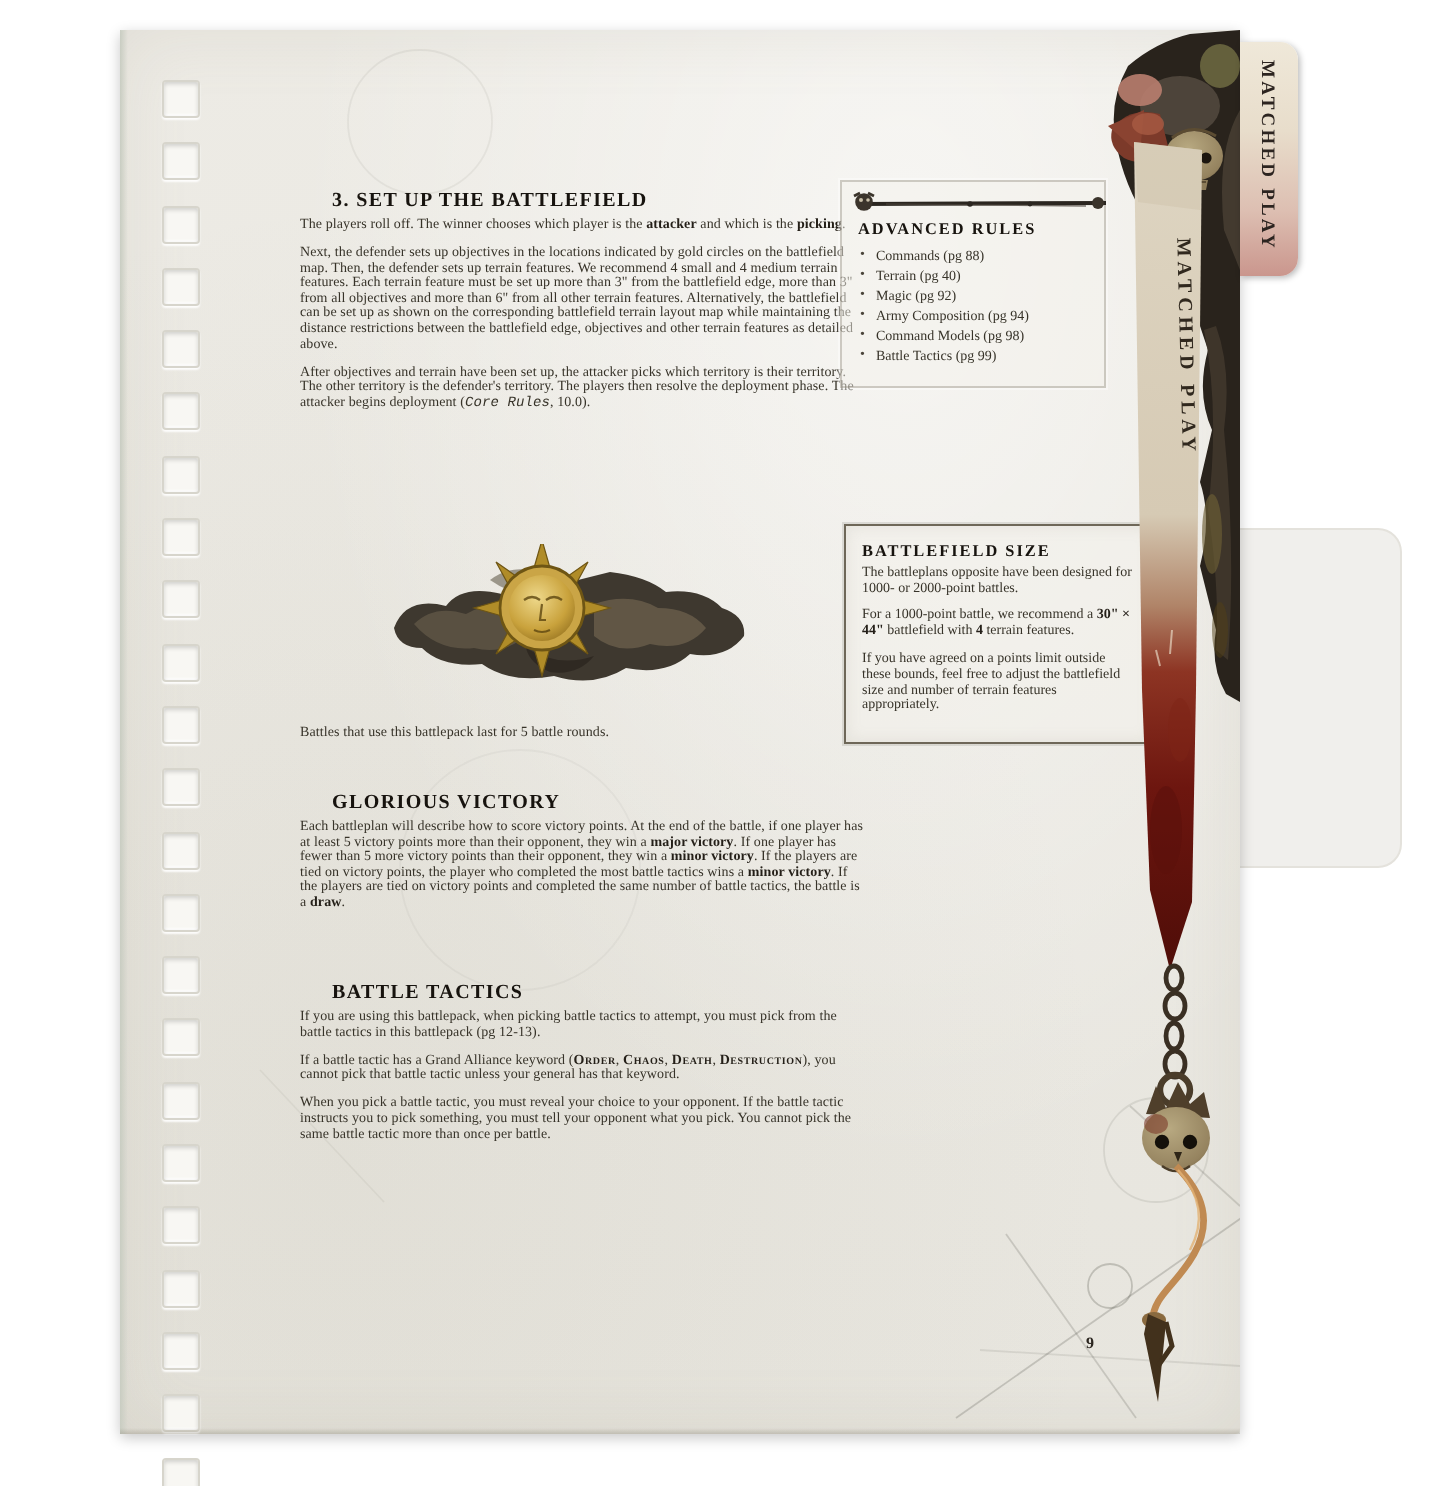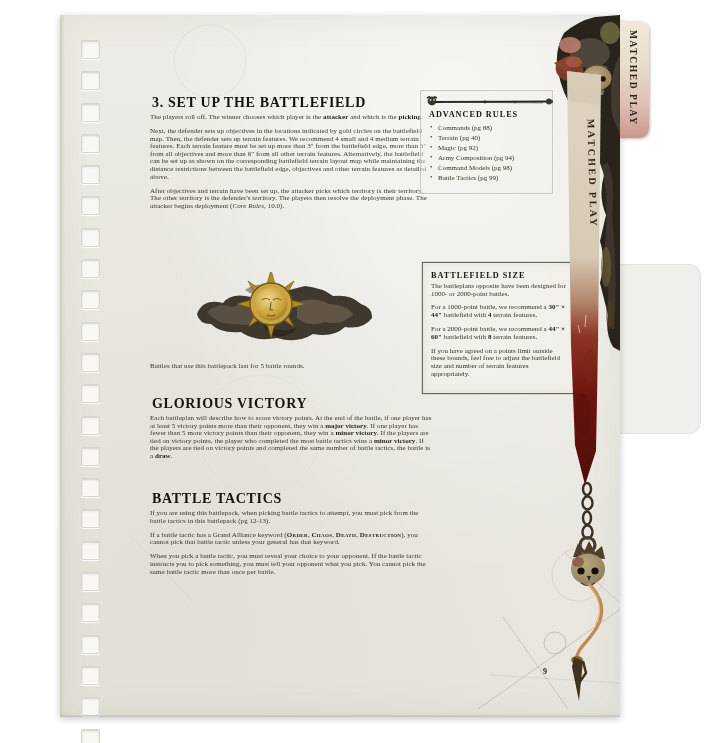--- a/index.html
+++ b/index.html
@@ -35,24 +35,24 @@
   .holes{position:absolute;left:21px;top:25px;display:flex;flex-direction:column;gap:12.3px;}
   .hole{width:17px;height:17px;border-radius:2px;background:#f8f7f3;border:1px solid #d7d5cc;
         box-shadow:inset 0 1px 2px rgba(0,0,0,.16), inset 0 -1px 1px rgba(255,255,255,.85), 0 1px 1px rgba(255,255,255,.9);}
 
   
   .map-art{position:absolute;left:0;top:0;pointer-events:none;}
 
   
   .col-main{position:absolute;left:90px;width:282px;}
   .sec-setup{top:80px;} .sec-length{top:348px;} .sec-victory{top:381px;} .sec-tactics{top:476px;}
-  .col-main h2{margin:0 0 3px 2px;font-size:14px;font-weight:bold;letter-spacing:.7px;color:#17130e;}
+  .col-main h2{margin:0 0 3px 16px;font-size:10px;font-weight:bold;letter-spacing:.7px;color:#17130e;}
   .col-main p{margin:0 0 6.5px 0;font-size:7px;line-height:7.6px;letter-spacing:.05px;color:#373329;}
   .b{font-weight:bold;color:#241f18;}
-  .i{font-style:italic;}
+  .i{font-style:italic;font-family:Liberation Mono, monospace;}
   .sc{font-variant:small-caps;font-weight:bold;color:#241f18;letter-spacing:.3px;}
 
   
   .emblem{position:absolute;left:133px;top:257px;}
 
   
   .col-side{position:absolute;left:360px;width:136px;}
   .rule-box{font-size:7px;line-height:7.8px;color:#373329;}
   .box-advanced{position:absolute;left:0;top:75px;width:133px;background:rgba(244,242,236,.5);
         border:1px solid rgba(130,124,110,.35);box-shadow:0 0 0 1px rgba(255,255,255,.4);
@@ -208,21 +208,20 @@
           <li>Army Composition (pg 94)</li>
           <li>Command Models (pg 98)</li>
           <li>Battle Tactics (pg 99)</li>
         </ul>
       </div>
 
       <div class="rule-box box-size">
         <h3>BATTLEFIELD SIZE</h3>
         <p><span>The battleplans opposite have been designed for 1000- or 2000-point battles.</span></p>
         <p><span>For a 1000-point battle, we recommend a </span><span class="b">30" × 44"</span><span> battlefield with </span><span class="b">4</span><span> terrain features.</span></p>
-        <p><span>For a 2000-point battle, we recommend a </span><span class="b">44" × 60"</span><span> battlefield with </span><span class="b">8</span><span> terrain features.</span></p>
         <p><span>If you have agreed on a points limit outside these bounds, feel free to adjust the battlefield size and number of terrain features appropriately.</span></p>
       </div>
     </aside>
 
     <div class="page-num">9</div>
 
     <svg class="strip" width="70" height="702" viewBox="0 0 70 702">
       <defs>
         <linearGradient id="ribbonGrad" x1="0" y1="0" x2="0" y2="1">
           <stop offset="0" stop-color="#ded5c2"></stop>

